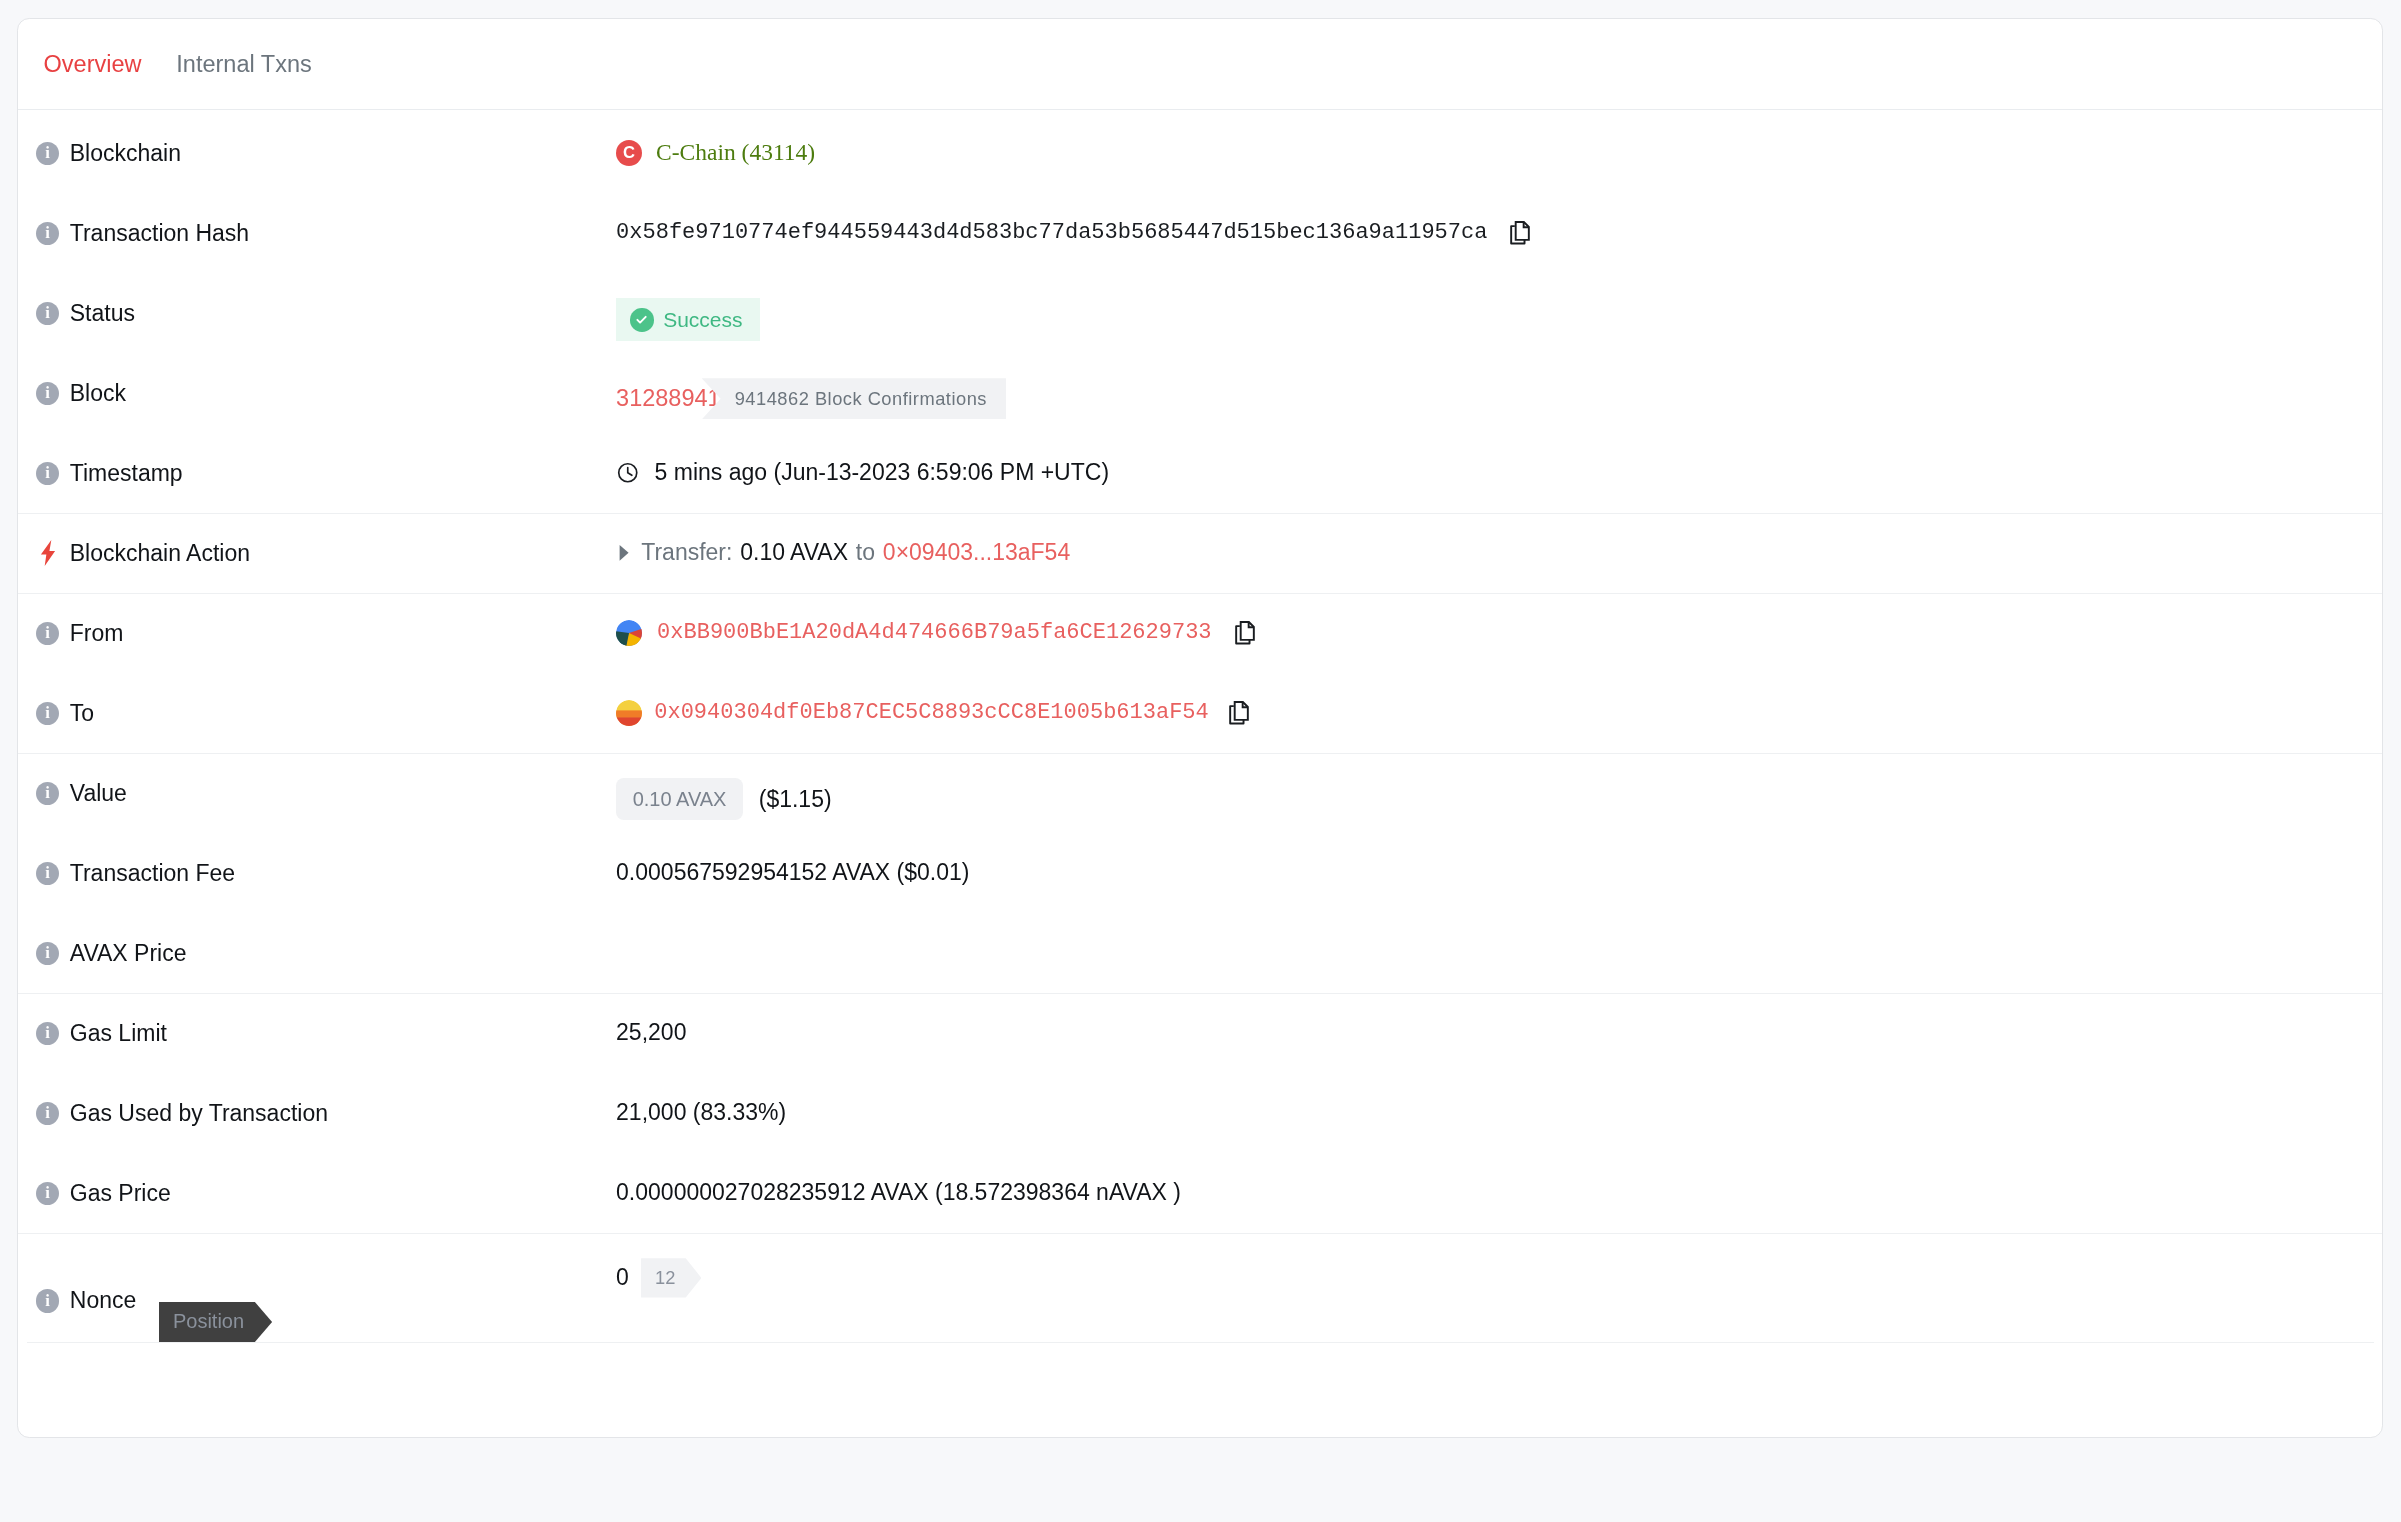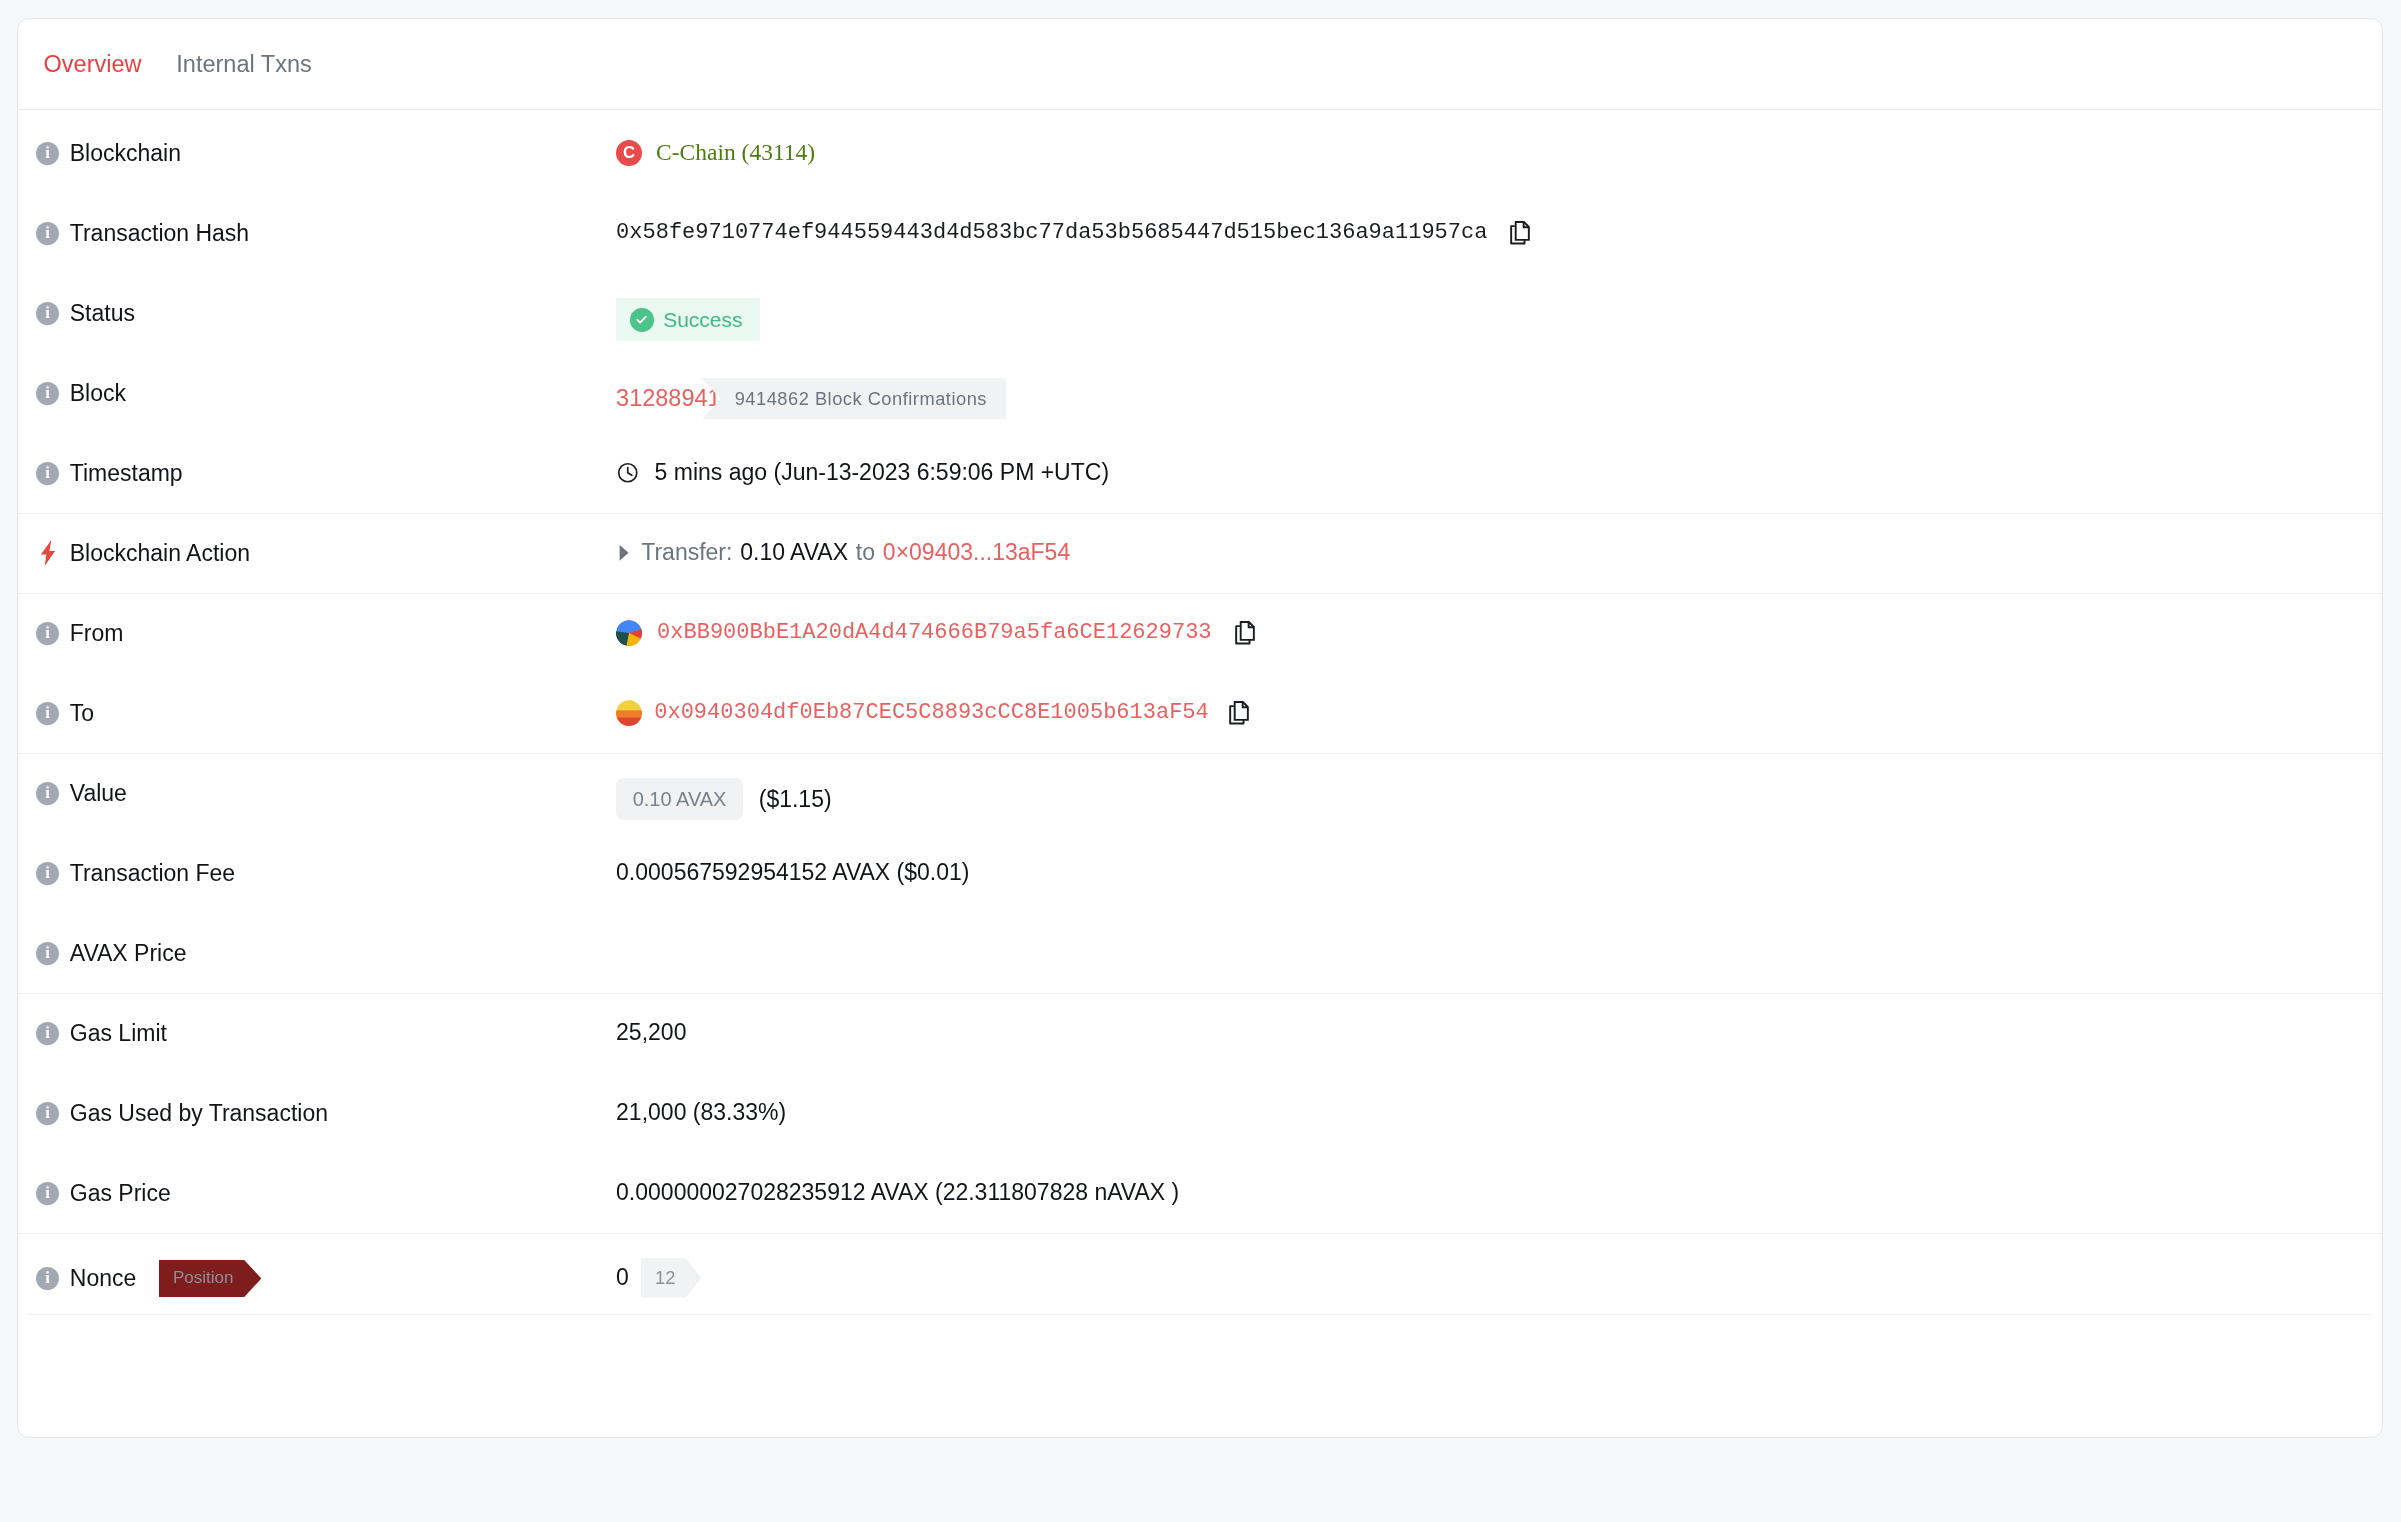--- a/index.html
+++ b/index.html
@@ -227,28 +227,29 @@
   .seeless {
     font-size: 23px;
     color: #e8605f;
     cursor: pointer;
     padding-left: 8.7px;
     white-space: nowrap;
   }
 
   
   .pos-chip {
-    background: #7f1d1d;
+    background: #404040;
     color: #8a919c;
-    font-size: 17px;
+    font-size: 20px;
     padding: 8.7px 28px 8.7px 14px;
     margin-left: 12.2px;
     clip-path: polygon(0 0, calc(100% - 17.4px) 0, 100% 50%, calc(100% - 17.4px) 100%, 0 100%);
     display: inline-block;
     white-space: nowrap;
+    margin-top: 42px;
   }
   .nonce-chip {
     background: #f1f2f4;
     color: #8a919c;
     font-size: 18.3px;
     padding: 8.7px 26px 8.7px 14px;
     margin-left: 12.2px;
     clip-path: polygon(0 0, calc(100% - 15.7px) 0, 100% 50%, calc(100% - 15.7px) 100%, 0 100%);
     display: inline-block;
     white-space: nowrap;
@@ -460,21 +461,21 @@
         <span class="plain">21,000 (83.33%)</span>
       </div>
     </div>
 
     <div class="row sep">
       <div class="label-col">
         <span class="info-icon">i</span>
         <span class="label-text">Gas Price</span>
       </div>
       <div class="value-col">
-        <span class="plain">0.000000027028235912 AVAX (22.311807828 nAVAX )</span>
+        <span class="plain">0.000000027028235912 AVAX (18.572398364 nAVAX )</span>
       </div>
     </div>
 
     <div class="row">
       <div class="label-col">
         <span class="info-icon">i</span>
         <span class="label-text">Nonce</span>
         <span class="pos-chip">Position</span>
       </div>
       <div class="value-col" style="gap:0">

